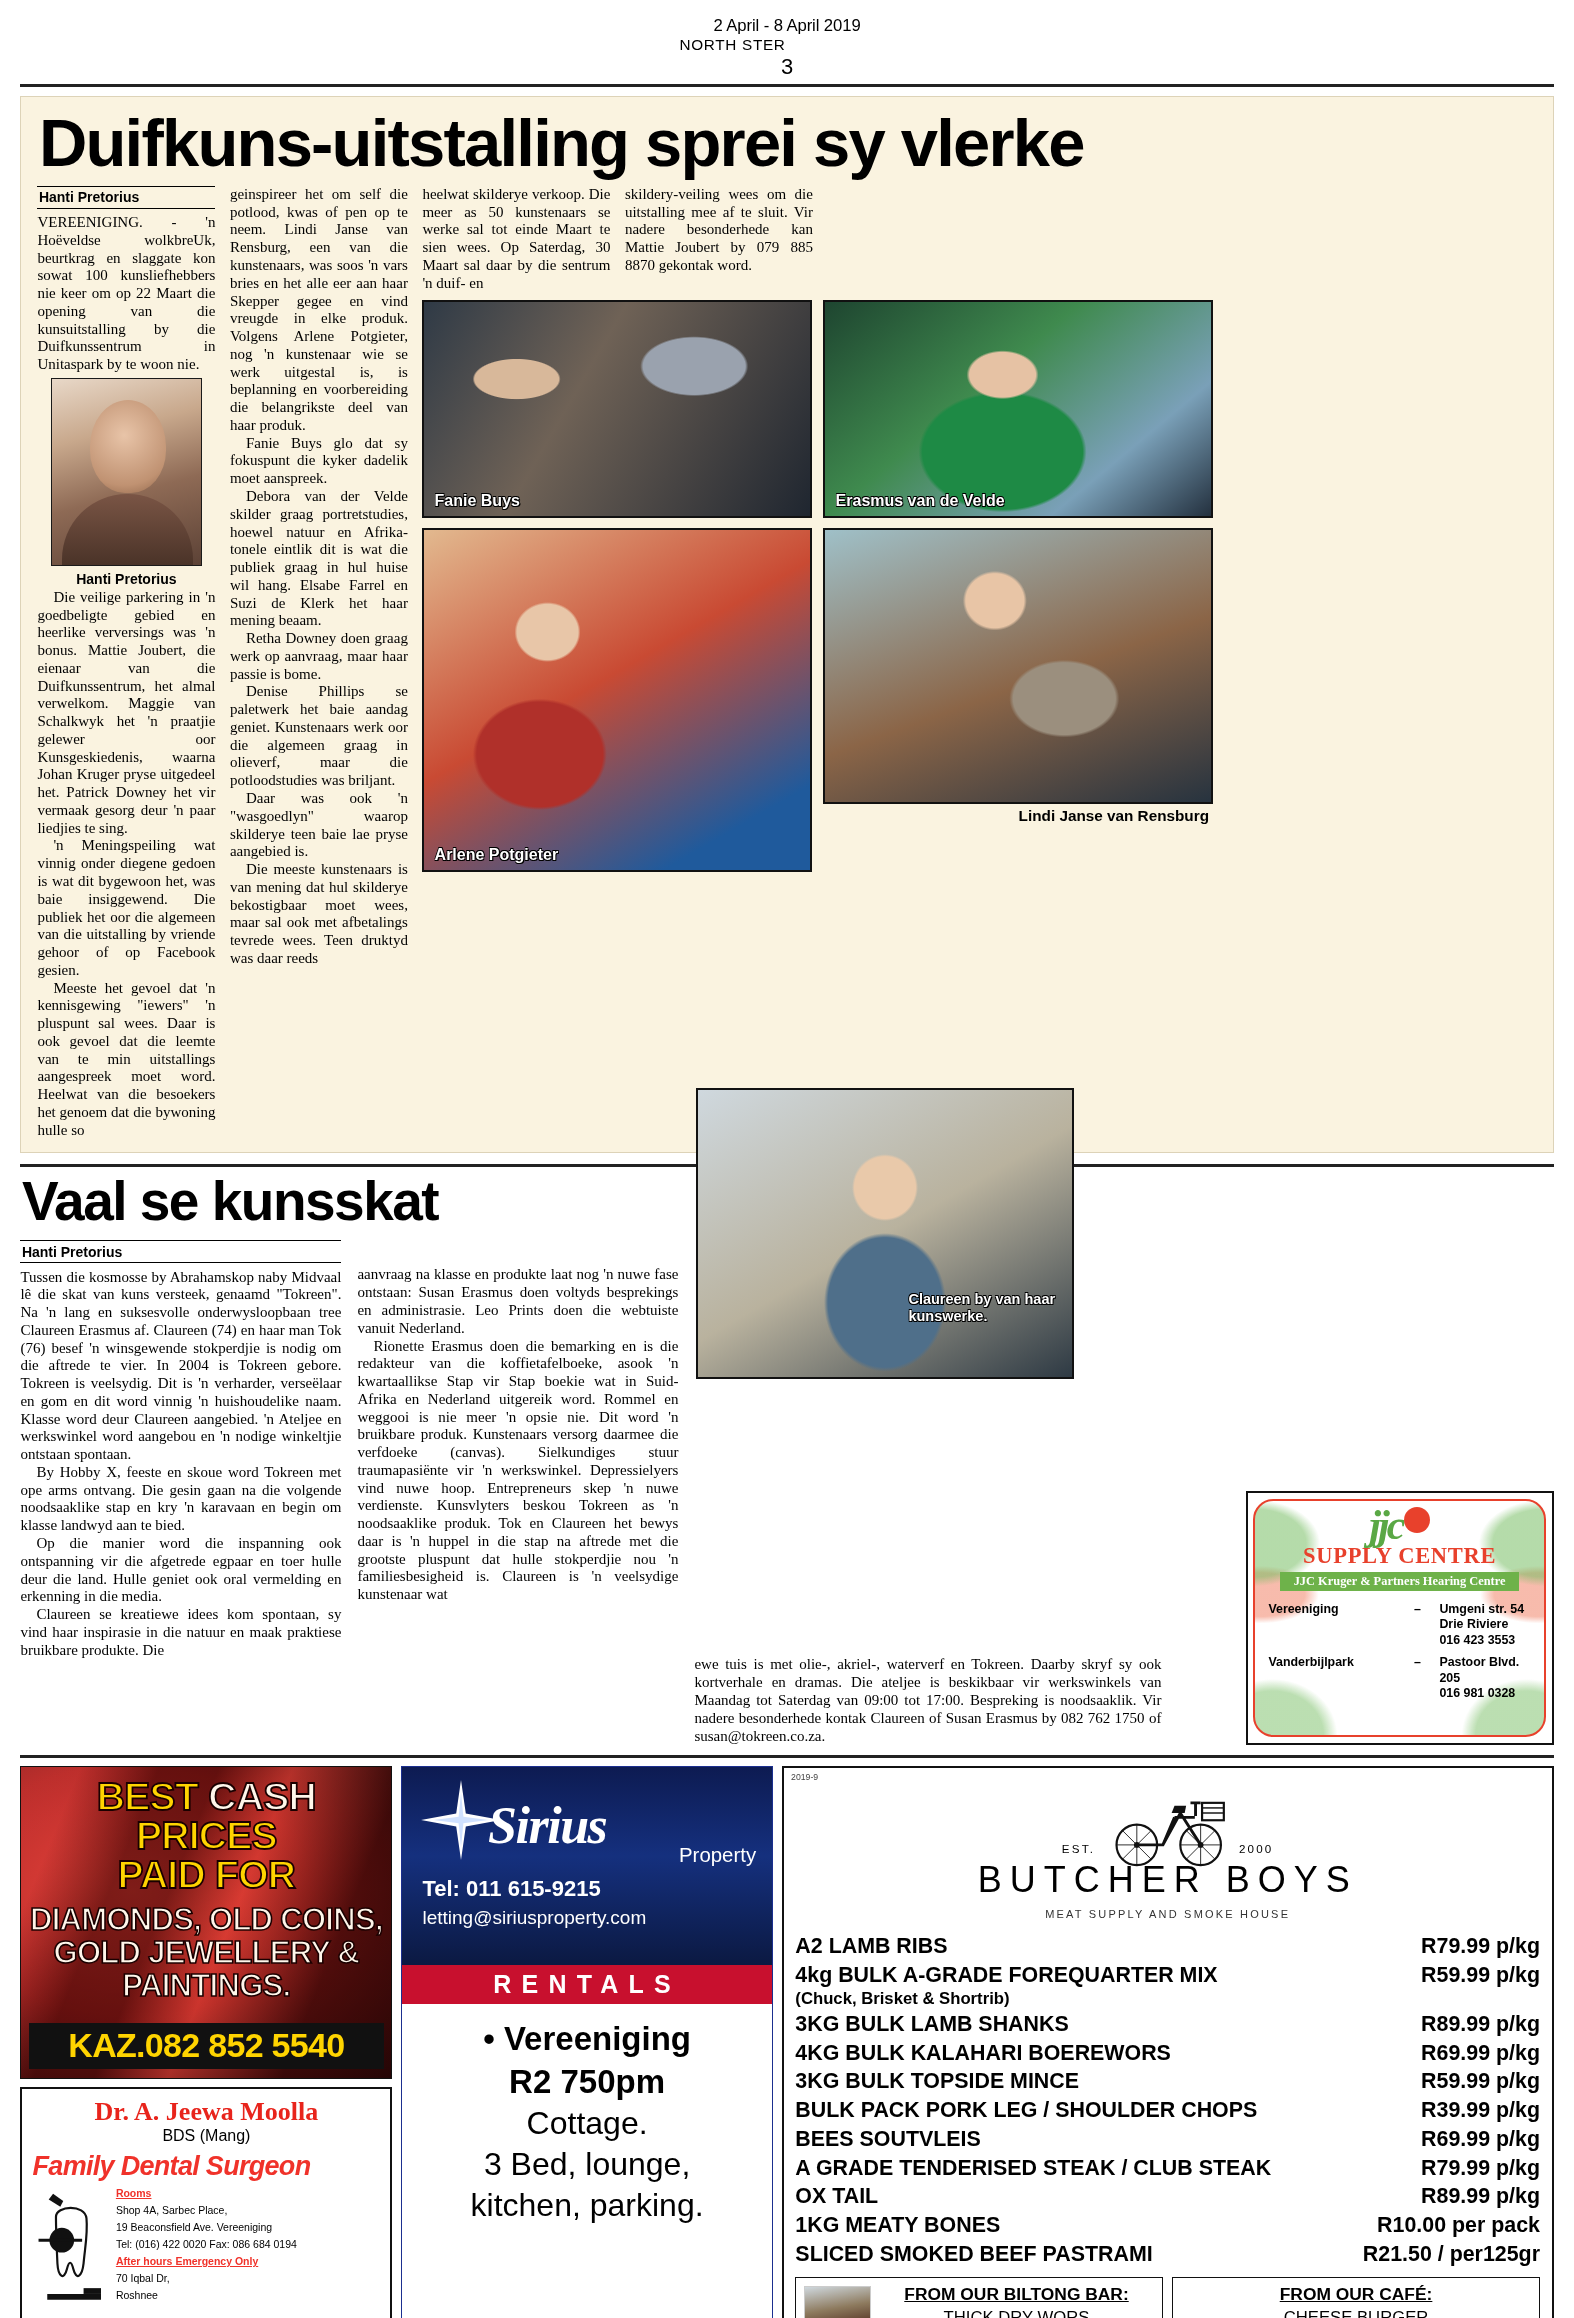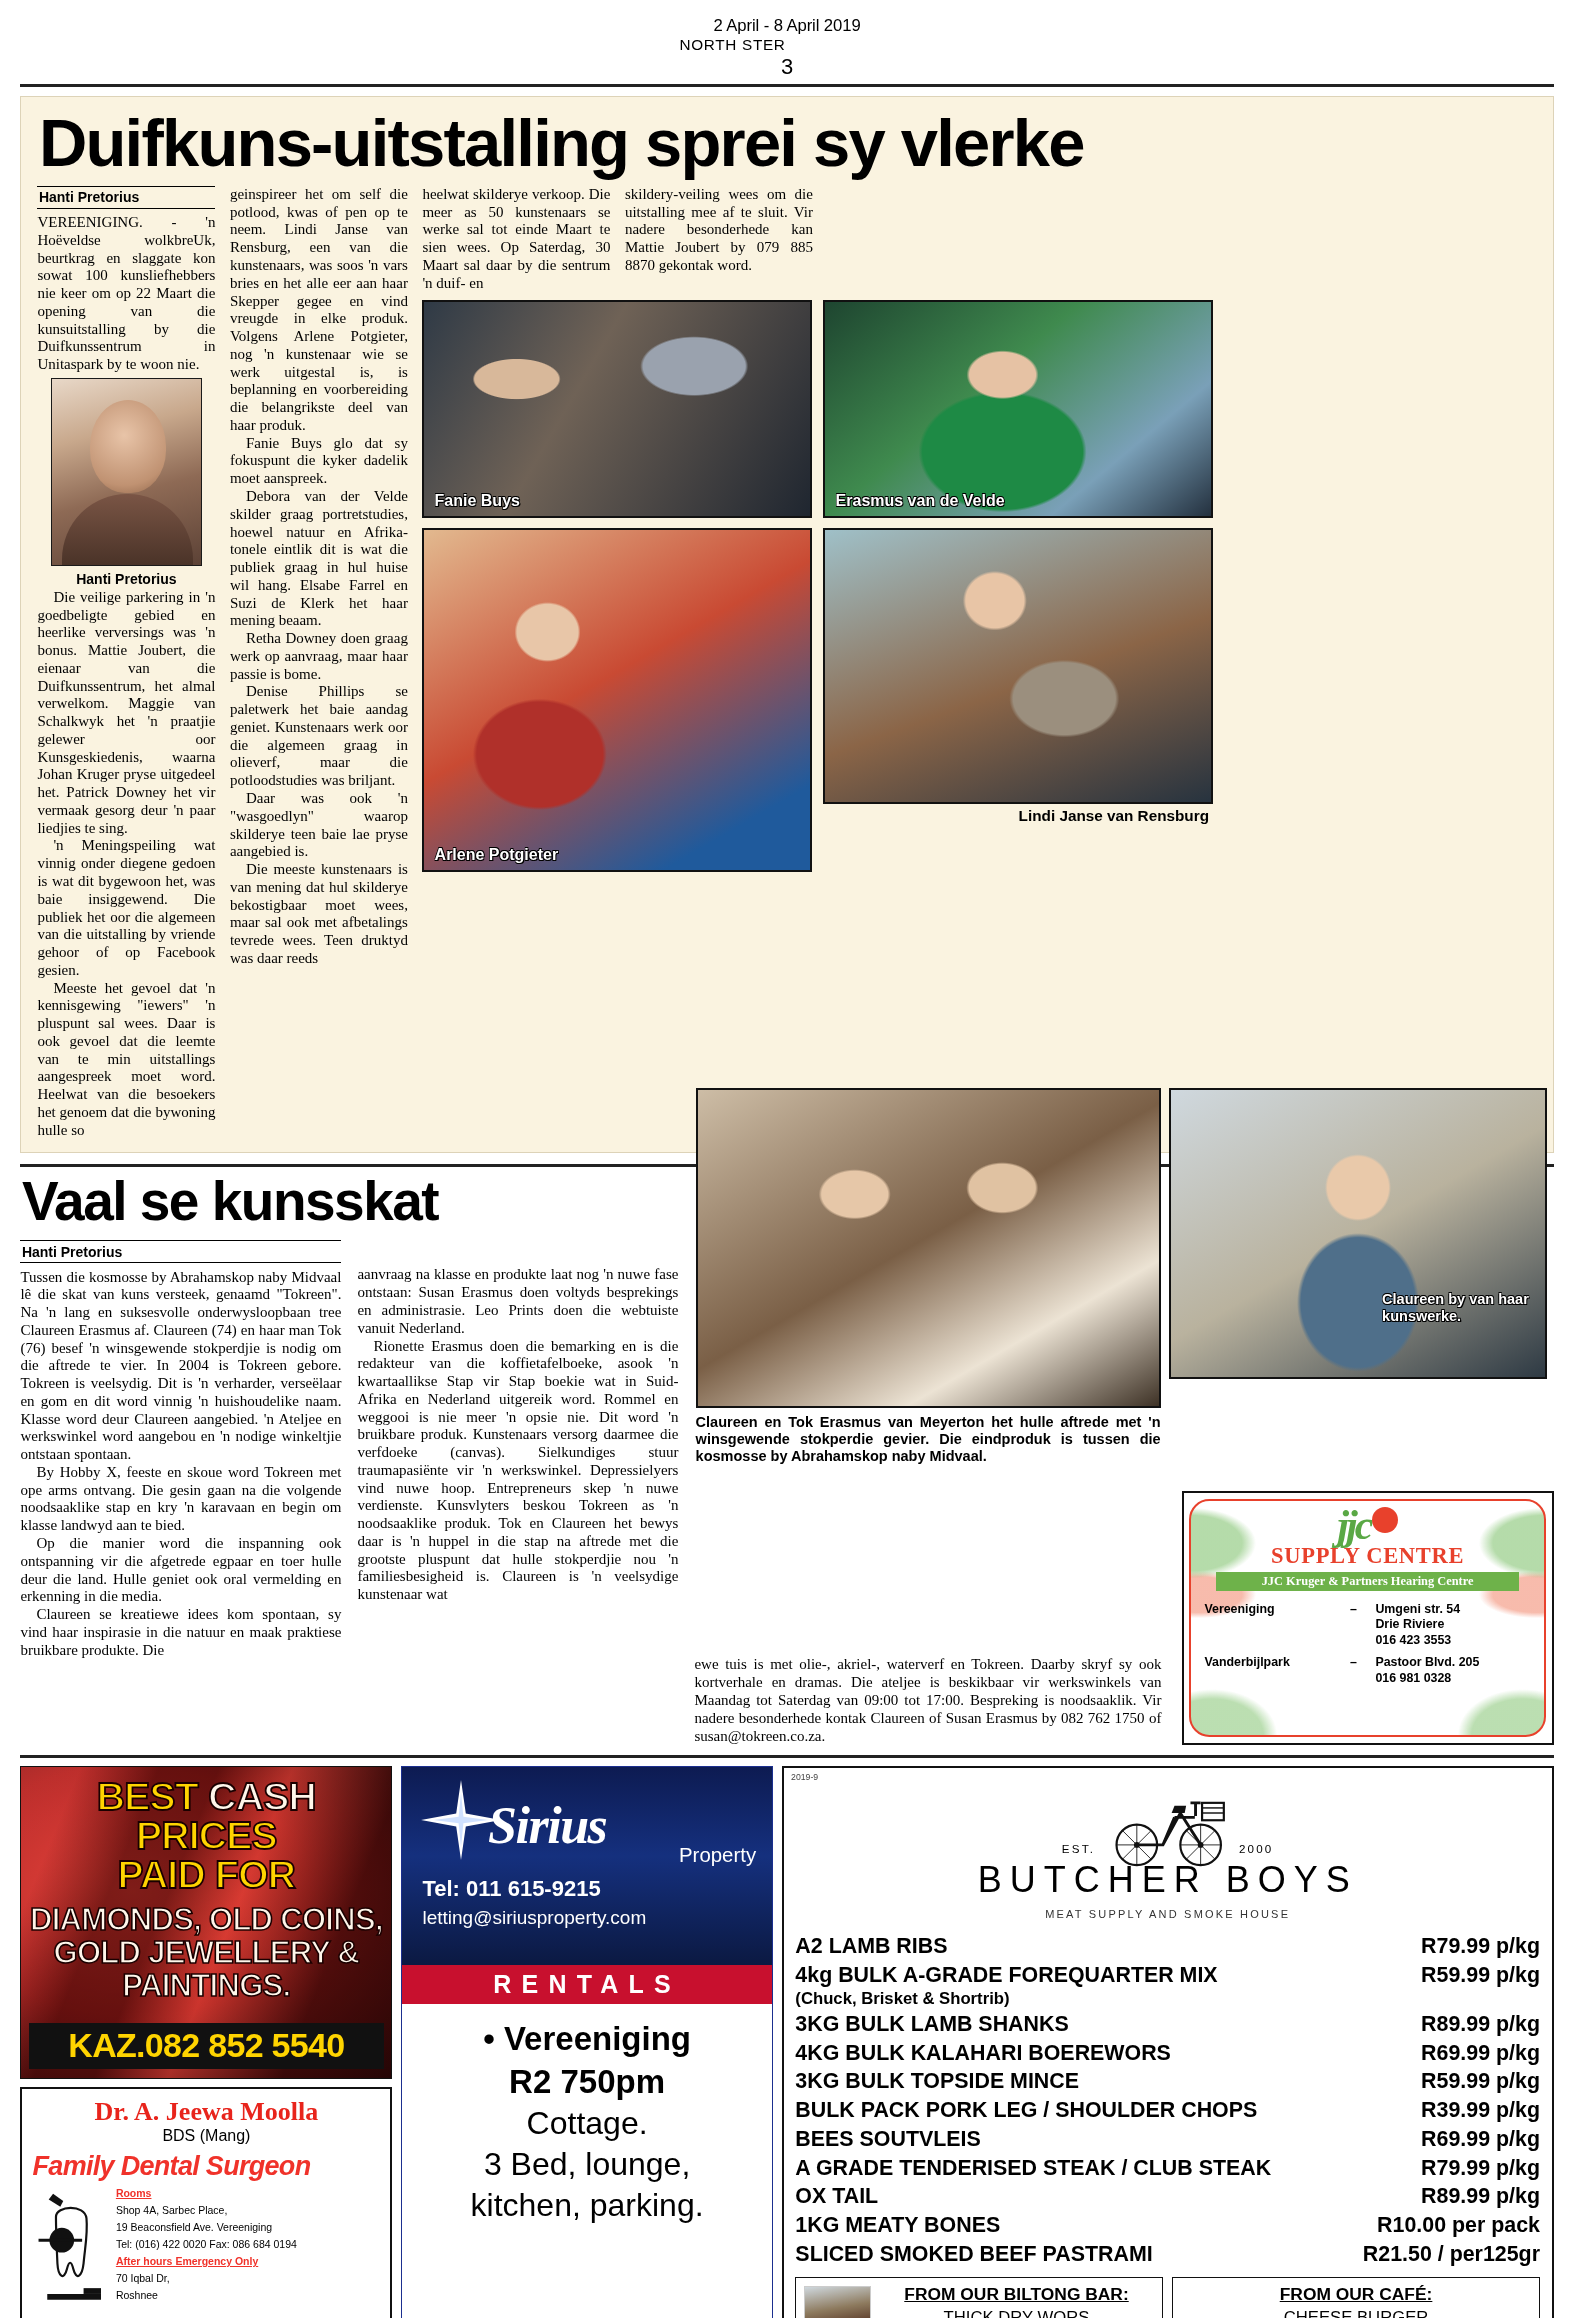--- a/index.html
+++ b/index.html
@@ -104,21 +104,21 @@
   .ph-claureen { background: linear-gradient(150deg,#cdd6dd 0%,#8fa7b8 22%,#d8d2c4 44%,#7a8f6a 62%,#36424c 100%); }
   .ph-claureen .art1img { position:absolute; inset:0;
      background:
        radial-gradient(ellipse at 50% 34%, #e9c9aa 0 30.5px, transparent 33px),
        radial-gradient(ellipse at 50% 74%, #4f6f8a 0 57px, transparent 61px),
        linear-gradient(150deg,#cfd8de,#b9b29e 50%,#2e3a44 100%); }
   .cap-box { font-family: "Liberation Sans", sans-serif; font-weight: bold; font-size: 14.5px;
     line-height: 1.2; text-align: justify; margin-top: 5.8px; }
 
   
-  .hearing-ad { position: absolute; right: 0; bottom: 0; width: 372px; height: 254px;
+  .hearing-ad { position: absolute; right: 0; bottom: 0; width: 308px; height: 254px;
     border: 2.2px solid #111; background: #fff; padding: 5.8px; }
   .hear-inner { border: 2.2px solid #e8412c; border-radius: 20.4px; height: 100%; position: relative;
     overflow: hidden; background:
       radial-gradient(ellipse at 0% 18%, rgba(120,190,100,.55) 0 51px, transparent 65px),
       radial-gradient(ellipse at 100% 18%, rgba(120,190,100,.55) 0 51px, transparent 65px),
       radial-gradient(ellipse at 2% 40%, rgba(240,120,90,.5) 0 44px, transparent 58px),
       radial-gradient(ellipse at 98% 40%, rgba(240,120,90,.5) 0 44px, transparent 58px),
       radial-gradient(ellipse at 6% 100%, rgba(120,190,100,.5) 0 51px, transparent 65px),
       radial-gradient(ellipse at 94% 100%, rgba(120,190,100,.5) 0 51px, transparent 65px),
       #fff; }
@@ -297,26 +297,20 @@
 
     </div>
   </div>
 
   <div class="sep-rule"></div>
   <div class="art2">
     <div class="headline2">Vaal se kunsskat</div>
 
     <div class="a2photos">
       <div class="a2prow">
-        <div style="width:465px;">
-          <div class="photo2 ph-erasmus" style="width:465px;height:320px;">
-            <div class="art1img"></div>
-          </div>
-          <div class="cap-box" style="width:465px;">Claureen en Tok Erasmus van Meyerton het hulle aftrede met 'n winsgewende stokperdie gevier. Die eindproduk is tussen die kosmosse by Abrahamskop naby Midvaal.</div>
-        </div>
         <div style="width:378px;">
           <div class="photo2 ph-claureen" style="width:378px;height:291px;">
             <div class="art1img"></div>
             <div class="plabel" style="left:auto;right:10.2px;bottom:51px;width:153px;line-height:1.2;font-size:14.5px;">Claureen by van haar kunswerke.</div>
           </div>
         </div>
       </div>
     </div>
 
     <div class="art2cols">

